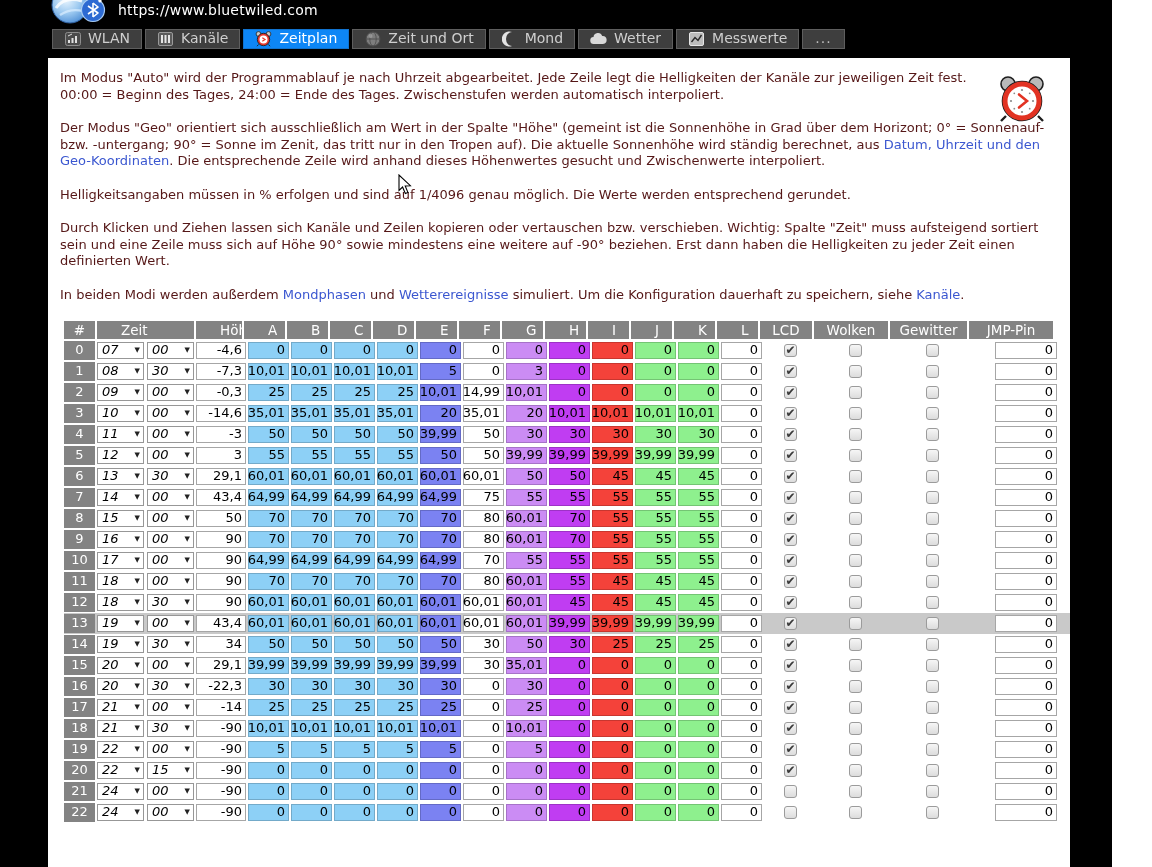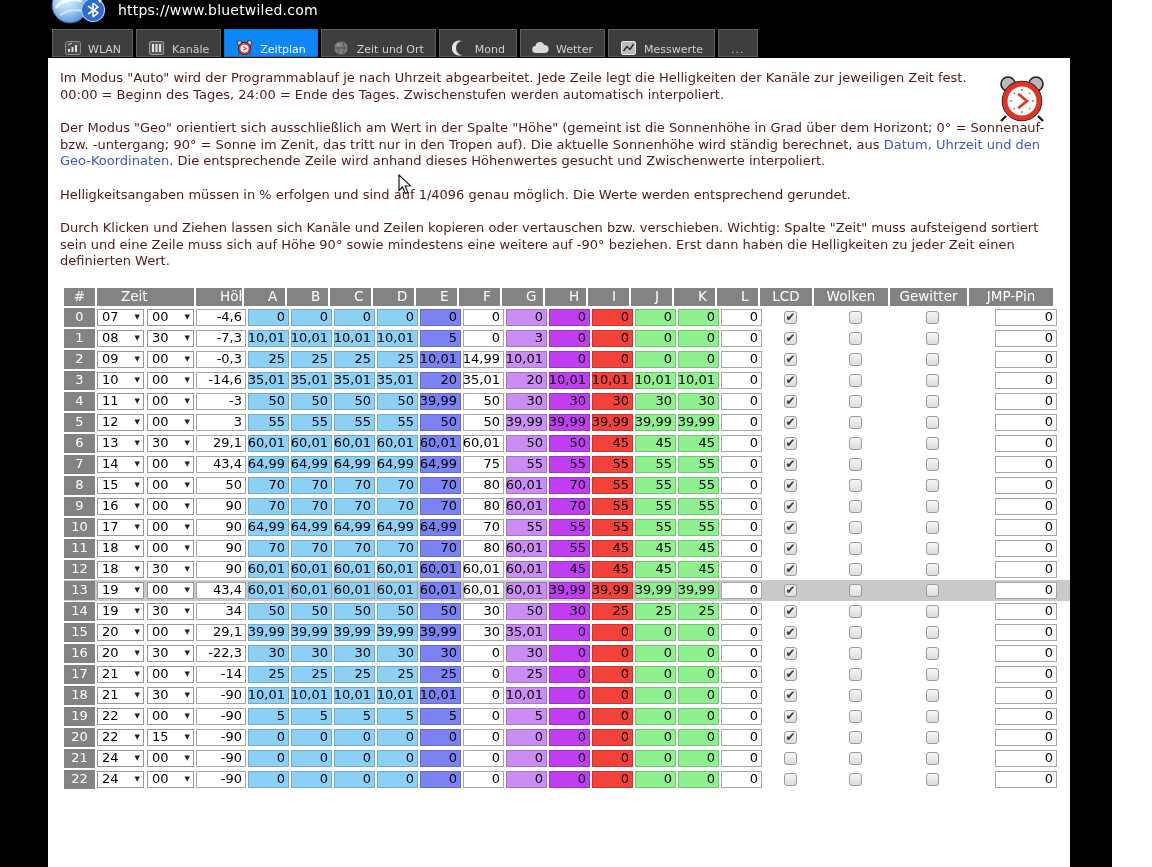--- a/index.html
+++ b/index.html
@@ -10,22 +10,22 @@
   .strip.left { left:0; width:48px; }
   .strip.right { left:1070px; width:42px; }
 
   .window { position:absolute; left:48px; top:0; width:1022px; height:867px; background:#fff; }
   .topbar { position:absolute; left:0; top:0; width:100%; height:27px; background:#000; }
   .url { position:absolute; left:70px; top:2px; color:#fff; font-size:14px; letter-spacing:0.2px; white-space:nowrap;text-align:right; }
   .logo { position:absolute; left:2px; top:-8px; z-index:6; }
 
   .tabbar { position:absolute; left:0; top:27px; width:100%; height:31px; background:#000;
             display:flex; align-items:flex-start; padding:2px 0 0 4px; gap:3px; }
-  .tab { display:flex; align-items:flex-end; gap:7px; height:28px; padding:0 11px;
-         background:#3e3e3e; border:1px solid #5e5e5e; color:#cfcfcf; font-size:11px; white-space:nowrap; cursor:default; }
+  .tab { display:flex; align-items:flex-start; gap:7px; height:20px; padding:0 11px;
+         background:#3e3e3e; border:1px solid #5e5e5e; color:#cfcfcf; font-size:14px; white-space:nowrap; cursor:default; }
   .tab.active { background:#0d86f6; border-color:#1173cf; color:#ffffff; }
   .tab.more { color:#bdbdbd; padding:0 12px; letter-spacing:1px; }
   .tabicon { display:inline-flex; width:17px; height:17px; align-items:center; justify-content:center; }
 
   .content { position:absolute; left:0; top:58px; width:1022px; height:809px; background:#fff;
              padding:12px 0 0 12px; color:#551717; font-size:13px; line-height:16.5px; overflow:hidden; }
   .content p { margin:0 0 17px 0; width:990px; }
   .content p.first { padding-right:64px; }
   a.lnk { color:#3b57d0; text-decoration:none; cursor:pointer; }
   .clock-big { position:absolute; left:948px; top:17px; }
@@ -33,21 +33,21 @@
   
   .sched { margin-top:4px; margin-left:4px; font-size:13px; color:#000; }
   .hrow { display:flex; height:20px; align-items:center; }
   .hcell { background:#838383; color:#fff; height:18px; display:flex; align-items:center;
            padding-left:24px; margin-right:2px; font-size:13.5px; }
   .hcell.cen { justify-content:center; padding-left:0; }
   .trow { display:flex; height:21px; align-items:center; }
   .trow.hl { background:#c9c9c9; }
   .cell { height:17px; margin-right:2px; display:flex; align-items:center; }
 
-  .w-n { width:31px; } .w-sel { width:47px; } .w-hoehe { width:46px; } .w-ch { width:41px; }
+  .w-n { width:31px; } .w-sel { width:47px;font-style:italic; } .w-hoehe { width:46px; } .w-ch { width:41px; }
   .w-lcd { width:52px; } .w-wolken { width:74px; } .w-gewitter { width:77px; } .w-jmp { width:84px; }
   .w-zeit { width:97px; }
 
   .rnum { background:#838383; color:#fff; justify-content:center; height:19px; }
   .sel { background:#fff; border:1px solid #979797; justify-content:space-between; padding:0 3px 0 4px; }
   .sel.hh { margin-right:3px; }
   .sel .arr { font-size:7px; color:#222; line-height:1; }
   .inputbox { background:#fff; border:1px solid #a6a6a6; justify-content:flex-end; padding-right:3px;padding-left:45px; }
   .ch { justify-content:flex-end; padding-right:3px; border:1px solid rgba(0,0,0,0.18); }
   .c0,.c1,.c2,.c3 { background:#8dd0f6; }
@@ -199,20 +199,21 @@
       </div>
 
       <p class="first"><span>Im Modus "Auto" wird der Programmablauf je nach Uhrzeit abgearbeitet. Jede Zeile legt die Helligkeiten der Kanäle zur jeweiligen Zeit fest. 00:00 = Beginn des Tages, 24:00 = Ende des Tages. Zwischenstufen werden automatisch interpoliert.</span></p>
 
       <p><span>Der Modus "Geo" orientiert sich ausschließlich am Wert in der Spalte "Höhe" (gemeint ist die Sonnenhöhe in Grad über dem Horizont; 0° = Sonnenauf- bzw. -untergang; 90° = Sonne im Zenit, das tritt nur in den Tropen auf). Die aktuelle Sonnenhöhe wird ständig berechnet, aus </span><a class="lnk">Datum, Uhrzeit und den Geo-Koordinaten</a><span>. Die entsprechende Zeile wird anhand dieses Höhenwertes gesucht und Zwischenwerte interpoliert.</span></p>
 
       <p><span>Helligkeitsangaben müssen in % erfolgen und sind auf 1/4096 genau möglich. Die Werte werden entsprechend gerundet.</span></p>
 
       <p><span>Durch Klicken und Ziehen lassen sich Kanäle und Zeilen kopieren oder vertauschen bzw. verschieben. Wichtig: Spalte "Zeit" muss aufsteigend sortiert sein und eine Zeile muss sich auf Höhe 90° sowie mindestens eine weitere auf -90° beziehen. Erst dann haben die Helligkeiten zu jeder Zeit einen definierten Wert.</span></p>
 
+      <p><span>In beiden Modi werden außerdem </span><a class="lnk">Mondphasen</a><span> und </span><a class="lnk">Wetterereignisse</a><span> simuliert. Um die Konfiguration dauerhaft zu speichern, siehe </span><a class="lnk">Kanäle</a><span>.</span></p>
 
       <div class="sched">
         <div class="hrow">
           <div class="hcell w-n cen">#</div>
           <div class="hcell w-zeit">Zeit</div>
           <div class="hcell w-hoehe">Höhe</div>
           <div class="hcell w-ch">A</div>
           <div class="hcell w-ch">B</div>
           <div class="hcell w-ch">C</div>
           <div class="hcell w-ch">D</div>

